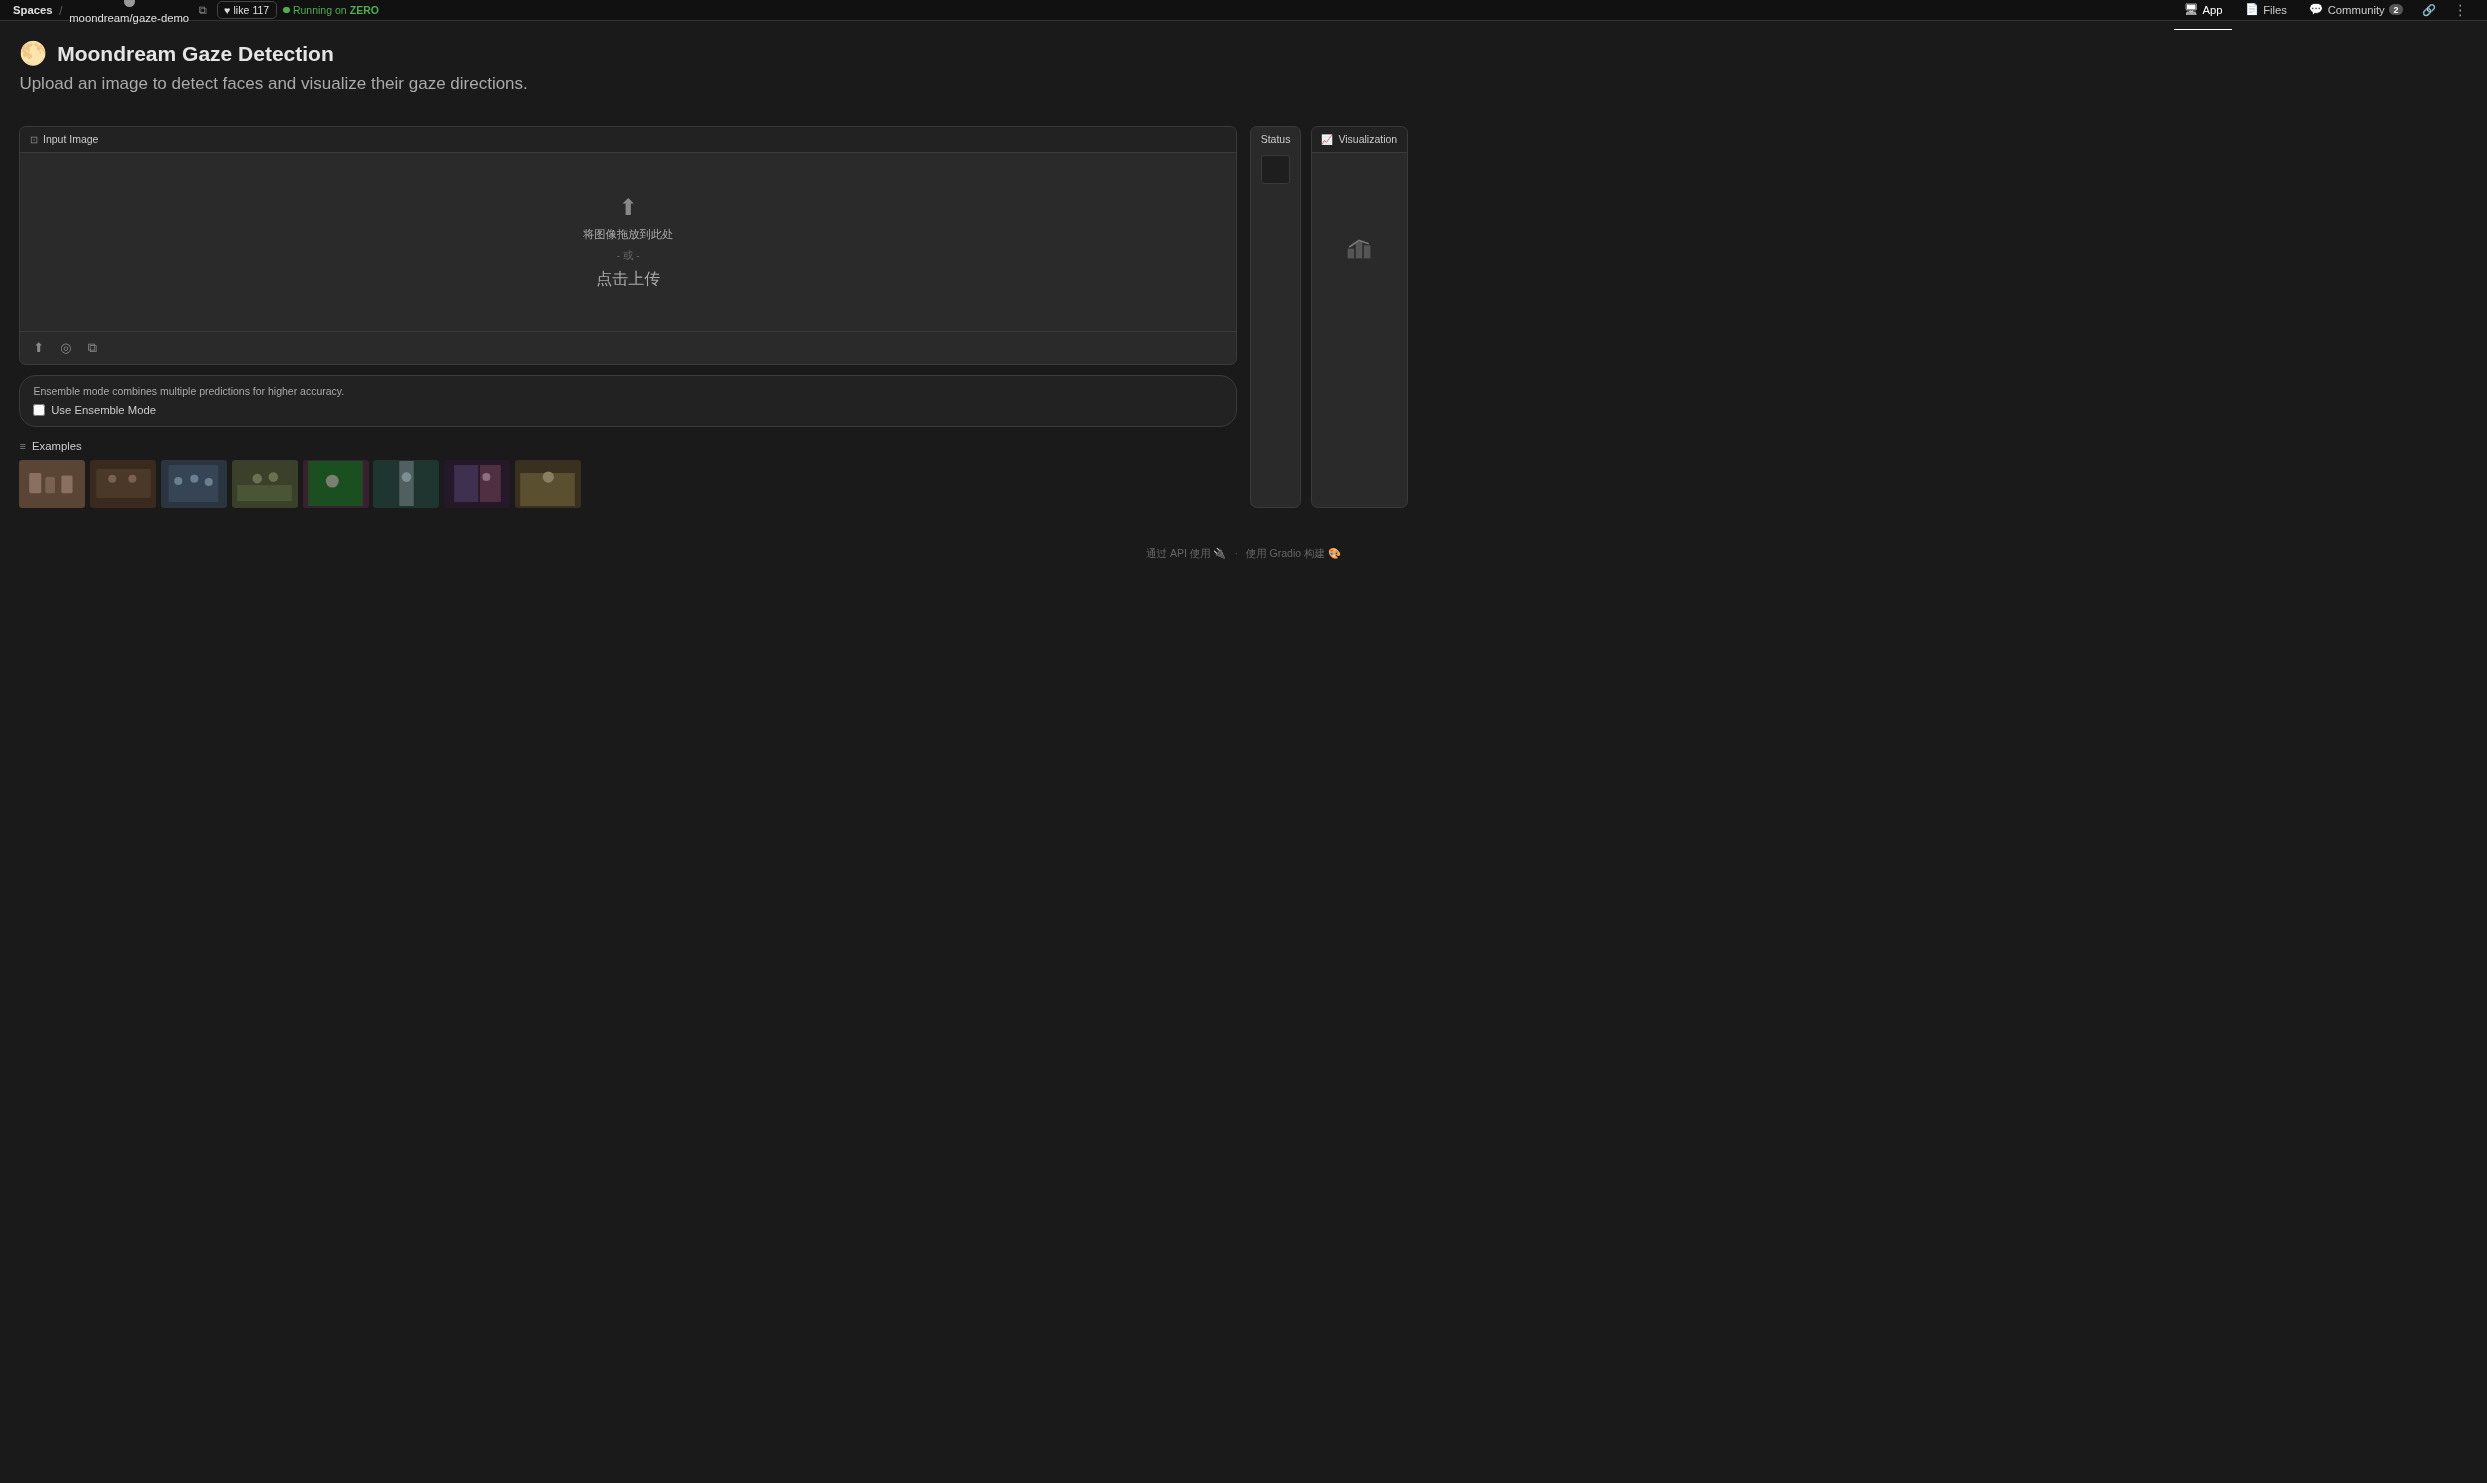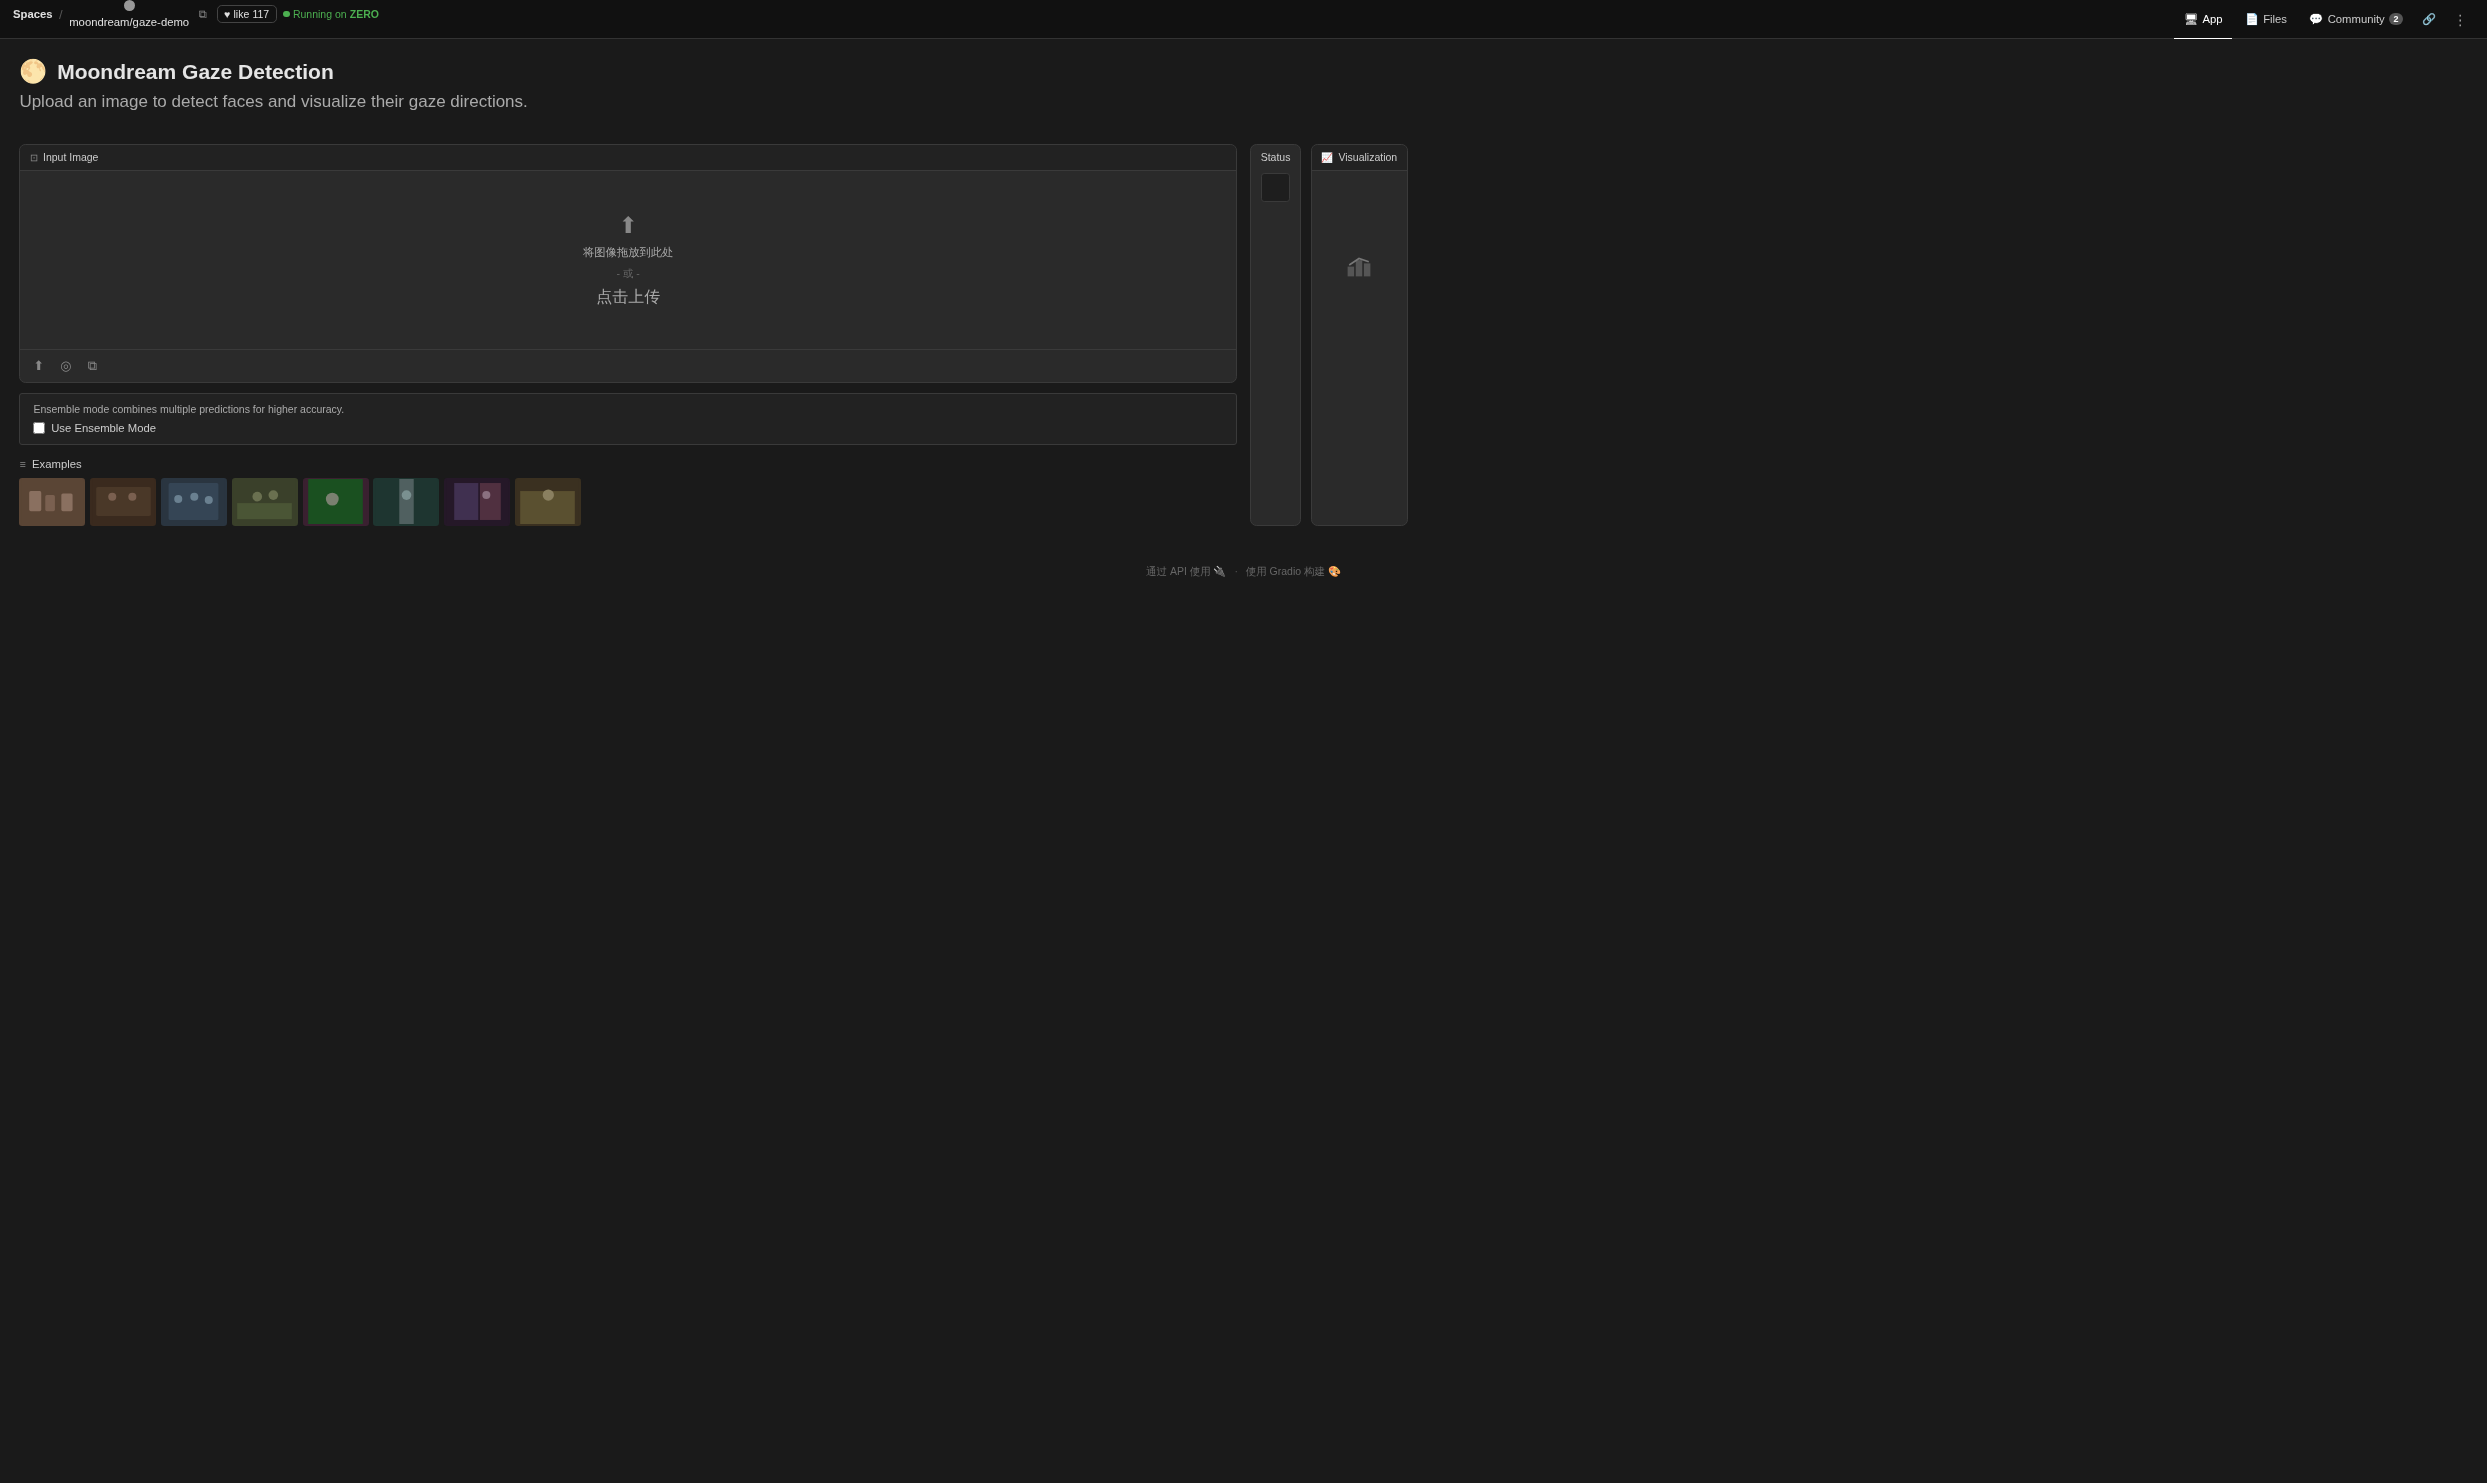--- a/index.html
+++ b/index.html
@@ -9,23 +9,23 @@
       font-family: -apple-system, BlinkMacSystemFont, 'Segoe UI', sans-serif;
       font-size: 11.3px;
       min-height: 100vh;
     }
 
     
     .topnav {
       background: #111;
       border-bottom: 0.8px solid #333;
       display: flex;
-      align-items: flex-start;
+      align-items: center;
       padding: 0 13px;
-      height: 39px;
+      height: 21px;
       gap: 6px;
     }
     .topnav-left {
       display: flex;
       align-items: center;
       gap: 6.5px;
       flex: 1;
     }
     .spaces-link {
       color: #e0e0e0;
@@ -216,21 +216,21 @@
       color: #888;
       cursor: pointer;
       font-size: 13px;
       padding: 1.6px 3.2px;
     }
 
     
     .ensemble-panel {
       background: #222;
       border: 0.8px solid #3a3a3a;
-      border-radius: 3px;
+      border-radius: 17px;
       padding: 9.7px 13px;
     }
     .ensemble-desc { color: #aaa; font-size: 10.5px; margin-bottom: 6.5px; }
     .ensemble-check {
       display: flex;
       align-items: center;
       gap: 6.5px;
       font-size: 11.3px;
       color: #ccc;
     }

